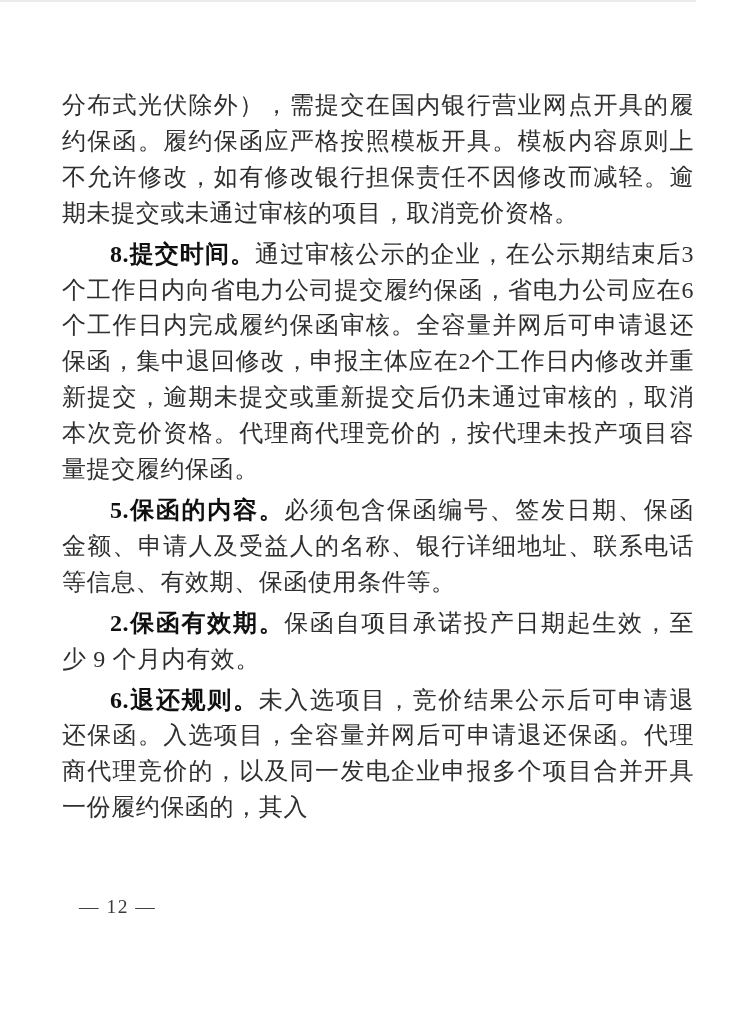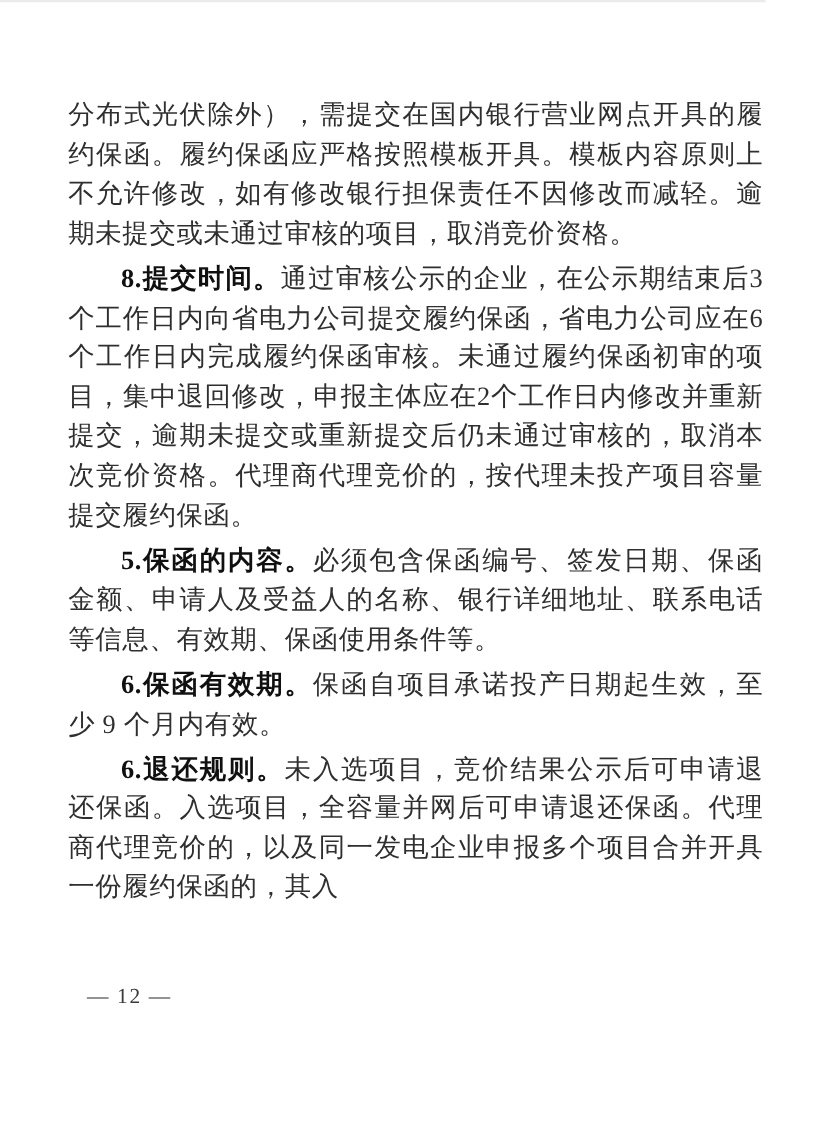--- a/index.html
+++ b/index.html
@@ -56,30 +56,30 @@
 
 <div class="page">
 
   <main class="text-block">
 
       <p class="para">
         <span>分布式光伏除外），需提交在国内银行营业网点开具的履约保函。履约保函应严格按照模板开具。模板内容原则上不允许修改，如有修改银行担保责任不因修改而减轻。逾期未提交或未通过审核的项目，取消竞价资格。</span>
       </p>
 
       <p class="para indent spaced">
-        <span class="head">8.提交时间。</span><span>通过审核公示的企业，在公示期结束后3个工作日内向省电力公司提交履约保函，省电力公司应在6个工作日内完成履约保函审核。未通过履约保函初审的项目，集中退回修改，申报主体应在2个工作日内修改并重新提交，逾期未提交或重新提交后仍未通过审核的，取消本次竞价资格。代理商代理竞价的，按代理未投产项目容量提交履约保函。</span>
+        <span class="head">8.提交时间。</span><span>通过审核公示的企业，在公示期结束后3个工作日内向省电力公司提交履约保函，省电力公司应在6个工作日内完成履约保函审核。全容量并网后可申请退还保函，集中退回修改，申报主体应在2个工作日内修改并重新提交，逾期未提交或重新提交后仍未通过审核的，取消本次竞价资格。代理商代理竞价的，按代理未投产项目容量提交履约保函。</span>
       </p>
 
       <p class="para indent spaced">
         <span class="head">5.保函的内容。</span><span>必须包含保函编号、签发日期、保函金额、申请人及受益人的名称、银行详细地址、联系电话等信息、有效期、保函使用条件等。</span>
       </p>
 
 
       <p class="para indent spaced">
-        <span class="head">6.保函有效期。</span><span>保函自项目承诺投产日期起生效，至少 9 个月内有效。</span>
+        <span class="head">2.保函有效期。</span><span>保函自项目承诺投产日期起生效，至少 9 个月内有效。</span>
       </p>
 
       <p class="para indent spaced">
         <span class="head">6.退还规则。</span><span>未入选项目，竞价结果公示后可申请退还保函。入选项目，全容量并网后可申请退还保函。代理商代理竞价的，以及同一发电企业申报多个项目合并开具一份履约保函的，其入</span>
       </p>
     </main>
 
   <div class="page-number">— 12 —</div>
 
 </div>

